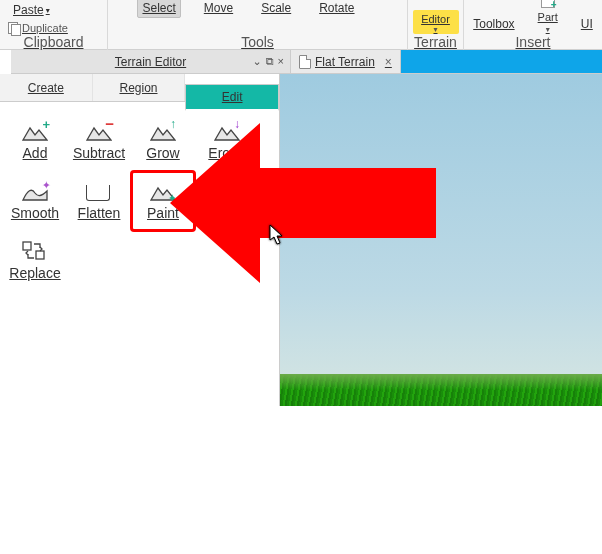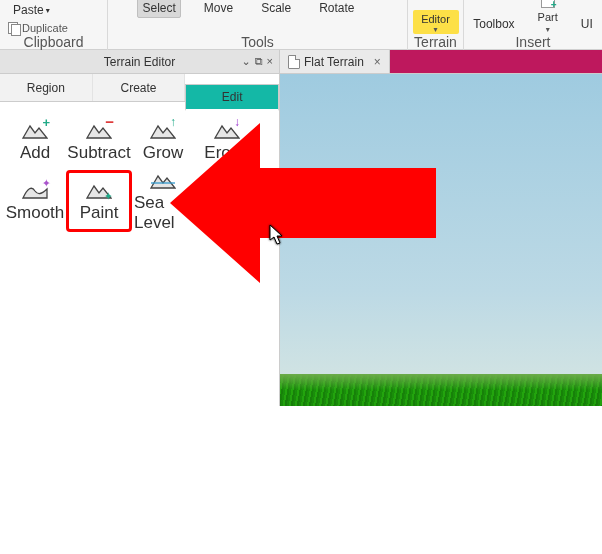--- a/index.html
+++ b/index.html
@@ -1,17 +1,17 @@
 <!DOCTYPE html>
 <html><head>
 <meta charset="utf-8">
 <style>
   * { box-sizing: border-box; -webkit-user-select: none; user-select: none; }
   html, body { margin: 0; padding: 0; font-family: "Segoe UI", Arial, sans-serif; font-size: 12px; color: #333; }
-  .app { width: 602px; height: 406px; background: #fff; position: relative; overflow: hidden; }
+  .app { width: 602px; height: 406px; background: #fff; position: relative; overflow: hidden; text-decoration: underline; }
 
   
   .ribbon { display: flex; height: 50px; border-bottom: 1px solid #d0d0d0; background: #f6f6f6; }
   .ribbon-group { height: 50px; border-right: 1px solid #d9d9d9; display: flex; flex-direction: column; justify-content: flex-end; align-items: center; }
   .ribbon-row { display: flex; align-items: flex-end; gap: 18px; padding: 0 6px; height: 34px; }
   .ribbon-label { height: 16px; line-height: 16px; font-size: 14px; color: #555; text-align: center; width: 100%; }
   .btn { height: 20px; display: flex; align-items: center; padding: 1px 4px; border: 1px solid transparent; border-radius: 2px; font-size: 12px; cursor: pointer; }
   .btn.active { background: #d8d8d8; border-color: #bfbfbf; }
   .dup-row { display:flex; align-items:center; gap:2px; font-size:11px; color:#555;}
   .dup-icon { width:12px; height:12px; position:relative;}
@@ -20,21 +20,21 @@
   .dup-icon::after{left:3px;top:2px;}
   .chk { width:12px; height:12px; border:1px solid #888; display:inline-block; margin-right:4px; }
   .vbtn { display:flex; flex-direction:column; align-items:center; width:50px; cursor:pointer; padding-top:2px;}
   .vbtn.active { background:#fde047; border-radius:2px; }
   .vbtn span.l { font-size:11px; margin-top:1px;}
   .vbtn .dd { font-size:8px; color:#555;}
   .pl-icon { width:14px; height:16px; border:1px solid #999; position:relative; background:#fff;}
   .pl-icon::after{content:"+"; position:absolute; right:-3px; bottom:-3px; font-size:10px; color:#2a8; font-weight:bold;}
 
   
-  .panel-tabs { height: 24px; background:#be185d; display:flex; border-bottom:1px solid #ccc;}
+  .panel-tabs { height: 24px; background:#0ea5e9; display:flex; border-bottom:1px solid #ccc;margin-left:11px;}
   .ptab { display:flex; align-items:center; gap:4px; padding:0 8px; border-right:1px solid #ccc; background:#eaeaea; font-size:12px; cursor:pointer; position:relative; }
   .ptab .doc-icon { width:12px; height:14px; border:1px solid #888; border-radius:1px; position:relative; background:#fff;}
   .ptab .doc-icon::after{content:""; position:absolute; right:-1px; top:-1px; width:4px; height:4px; background:#eaeaea; border-left:1px solid #888; border-bottom:1px solid #888;}
   .ptab .x { margin-left:6px; font-size:12px; color:#666; cursor:pointer;}
   .ptab.panelhdr { flex: 0 0 280px; justify-content: center; background:#e3e3e3;}
   .ptab.panelhdr .ctrls { position:absolute; right:6px; display:flex; gap:4px; font-size:11px; color:#555;}
   .ptab.panelhdr .ctrls span{cursor:pointer;}
 
   
   .split { display:flex; height: calc(554px - 50px - 24px); }
@@ -45,21 +45,21 @@
   .subtabs { display:flex; height:28px; border-bottom:1px solid #ccc; }
   .subtab { flex:1; display:flex; align-items:center; justify-content:center; font-size:12px; cursor:pointer; border-right:1px solid #e3e3e3; }
   .subtab.active { background:#14b8a6; border-bottom:2px solid #fff; position:relative; top:10px; font-weight:500; border-left:1px solid #ccc; border-top:1px solid #ccc; border-right:1px solid #ccc;}
   .subtab:not(.active){ background:#f2f2f2;}
 
   
   .tools { padding: 10px 4px; display:grid; grid-template-columns: repeat(4, 62px); grid-auto-rows: 58px; gap: 2px; justify-content:start; }
   .tool { display:flex; flex-direction:column; align-items:center; justify-content:center; gap:2px; cursor:pointer; border-radius:2px; padding:2px;}
   .tool.hl { outline: 3px solid #ff0000; outline-offset: -1px; }
   .tool .ic { width:26px; height:22px; position:relative; }
-  .tool .lbl { font-size:17px; }
+  .tool .lbl { font-size:14px;text-align:right; }
 
   
   .mtn svg{width:26px;height:22px;display:block;}
   .badge-plus{position:absolute;right:-2px;top:-4px;color:#2a8;font-weight:bold;font-size:13px;}
   .badge-minus{position:absolute;right:-2px;top:-6px;color:#d33;font-weight:bold;font-size:15px;}
   .badge-up{position:absolute;right:0;top:-4px;color:#2a8;font-weight:bold;font-size:12px;}
   .badge-down{position:absolute;right:0;top:-4px;color:#93c;font-weight:bold;font-size:12px;}
   .badge-spark{position:absolute;right:-3px;top:-2px;color:#a5c;font-size:11px;}
   .badge-pspark{position:absolute;right:-1px;bottom:-2px;color:#2a8;font-size:11px;}
   .flat-ic{width:24px;height:16px;border:1.5px solid #444;border-top:none;border-radius:0 0 3px 3px;margin-top:4px;}
@@ -147,22 +147,22 @@
     <div class="ptab">
       <span class="doc-icon"></span>
       <span>Flat Terrain</span>
       <span class="x">×</span>
     </div>
   </div>
 
   <div class="split">
     <div class="left">
       <div class="subtabs">
+        <div class="subtab">Create</div>
         <div class="subtab">Region</div>
-        <div class="subtab">Create</div>
         <div class="subtab active">Edit</div>
       </div>
 
       <div class="tools">
         <div class="tool">
           <span class="ic mtn">
             <svg viewBox="0 0 26 22">
                 <path d="M1 19 L8 7 L13 14 L17 9 L25 19 Z" fill="#e6e6e6" stroke="#444" stroke-width="1.3"></path>
               </svg>
             <span class="badge-plus">+</span>
@@ -198,20 +198,26 @@
         </div>
 
         <div class="tool">
           <span class="ic mtn">
             <svg viewBox="0 0 26 22">
                 <path d="M1 19 Q8 4 13 12 Q17 18 25 10 L25 19 Z" fill="#e6e6e6" stroke="#444" stroke-width="1.3"></path>
               </svg>
             <span class="badge-spark">✦</span>
           </span>
           <span class="lbl">Smooth</span>
+        </div>
+        <div class="tool">
+          <span class="ic">
+              <div class="flat-ic"></div>
+            </span>
+          <span class="lbl">Flatten</span>
         </div>
         <div class="tool hl">
           <span class="ic mtn">
             <svg viewBox="0 0 26 22">
                 <path d="M1 19 L8 7 L13 14 L17 9 L25 19 Z" fill="#e6e6e6" stroke="#444" stroke-width="1.3"></path>
               </svg>
             <span class="badge-pspark">✦</span>
           </span>
           <span class="lbl">Paint</span>
         </div>

